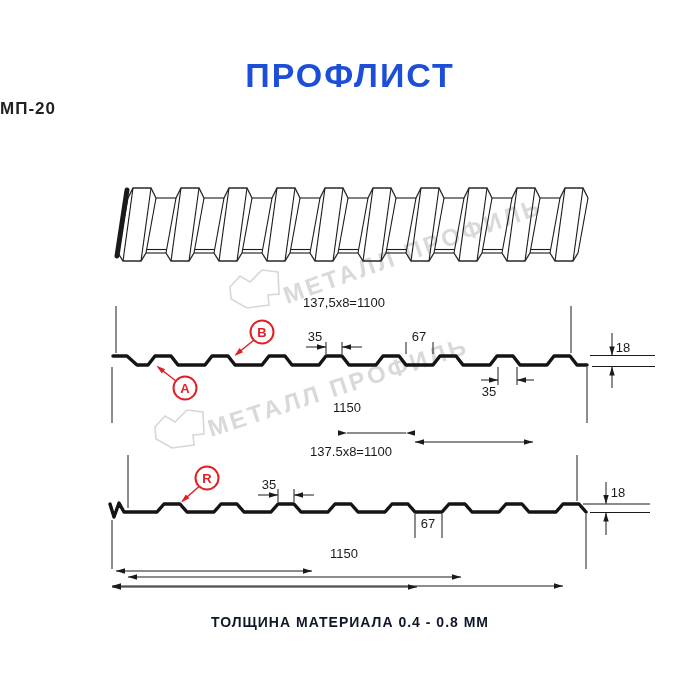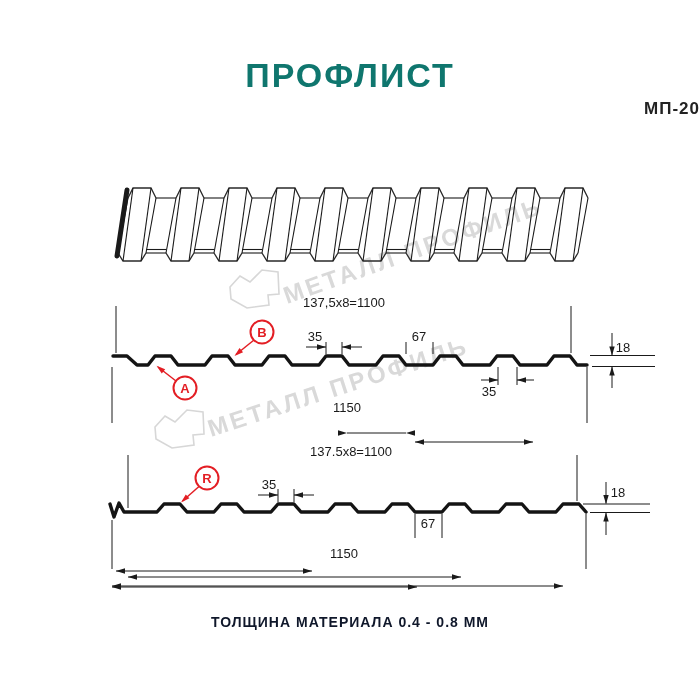--- a/index.html
+++ b/index.html
@@ -1,20 +1,20 @@
 <!DOCTYPE html>
 <html><head>
 <meta charset="utf-8">
 <style>
   html,body{margin:0;padding:0;}
   body{width:700px;height:700px;background:#ffffff;position:relative;overflow:hidden;
        font-family:"Liberation Sans",sans-serif;}
   .title{position:absolute;left:0;top:56px;width:700px;text-align:center;
-         font-size:34px;font-weight:800;letter-spacing:2px;color:#0f766e;}
-  .subtitle{position:absolute;left:0;top:99px;width:700px;text-align:right;
+         font-size:34px;font-weight:800;letter-spacing:2px;color:#1d4ed8;}
+  .subtitle{position:absolute;left:0;top:99px;width:700px;text-align:left;
          font-size:17px;font-weight:700;letter-spacing:1px;color:#222;}
   .footer{position:absolute;left:0;top:614px;width:700px;text-align:center;
          font-size:14px;font-weight:700;letter-spacing:1px;color:#0f172a;}
   svg{position:absolute;left:0;top:0;}
   svg text{font-family:"Liberation Sans",sans-serif;font-size:13px;fill:#1a1a1a;}
   svg text.wm{font-size:24px;font-weight:700;letter-spacing:3px;fill:#d9d9d9;}
   svg text.mk{font-size:13px;font-weight:700;fill:#e31e24;}
 </style>
 </head>
 <body>

